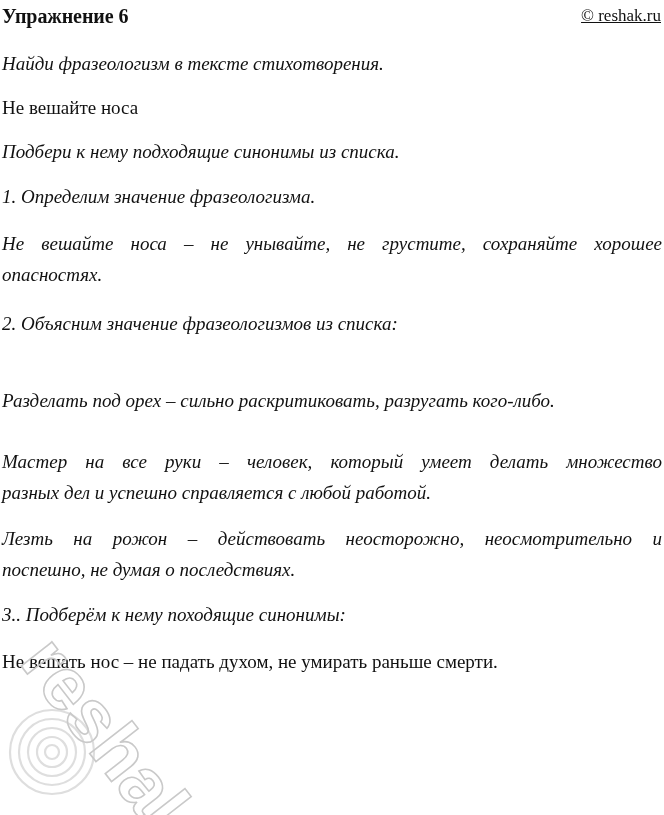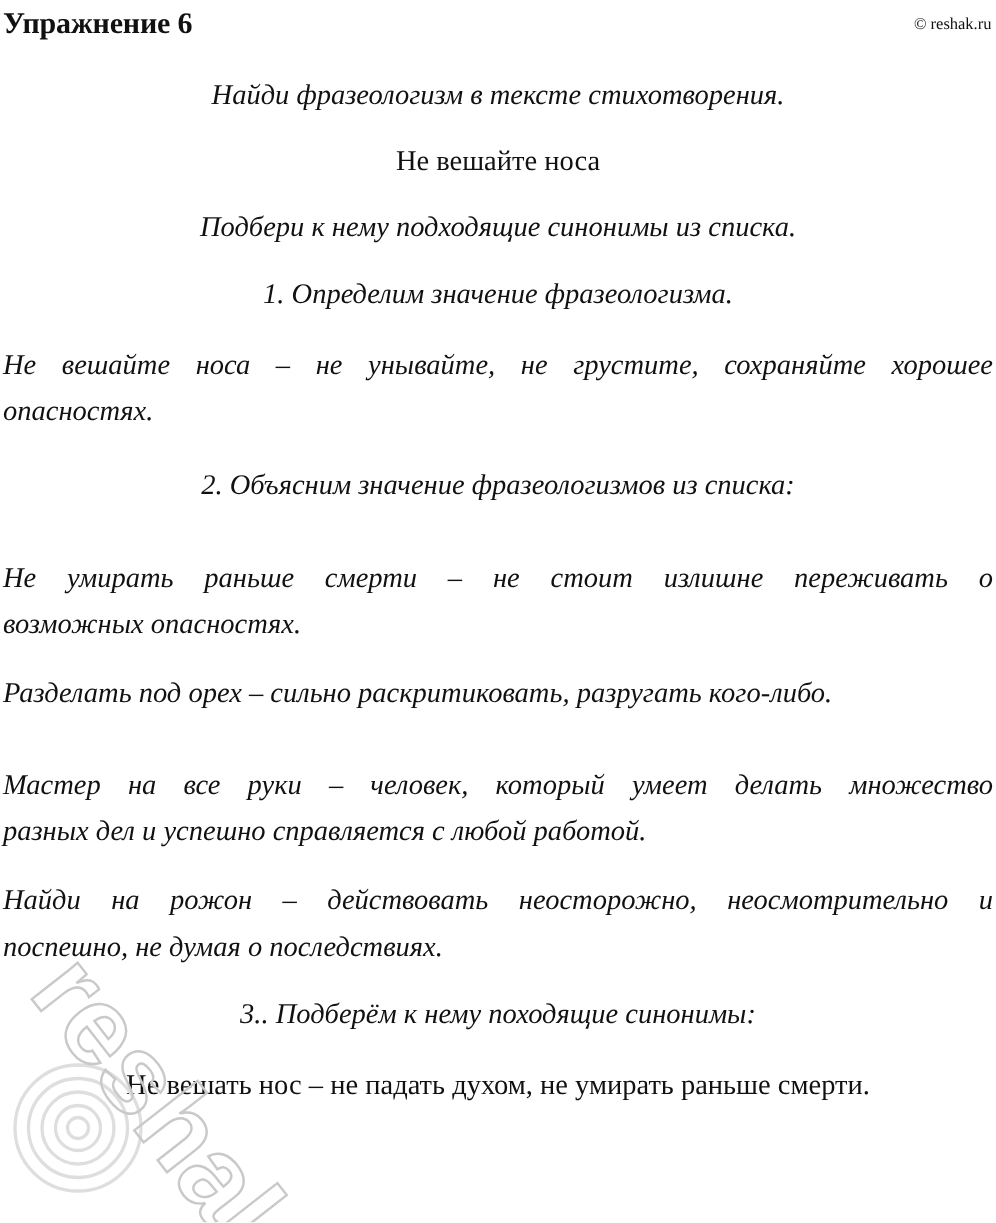--- a/index.html
+++ b/index.html
@@ -37,41 +37,42 @@
     justify-content: space-between;
   }
   .exercise-title {
     font-size: 20px;
     font-weight: bold;
     line-height: 24px;
     letter-spacing: -0.1px;
     white-space: nowrap;
   }
   .copyright {
-    font-size: 11px;
+    font-size: 17px;
     line-height: 22px;
     white-space: nowrap;
     padding-top: 1px;
     padding-right: 1px;
+    text-decoration: underline;
   }
 
   
   .para {
     font-size: 19px;
     line-height: 31px;
     text-align: justify;
     text-justify: inter-word;
     margin: 0;
     padding: 0;
   }
   .para.italic {
     font-style: italic;
   }
   .para.nojust {
-    text-align: center;
+    text-align: left;
   }
   
   .jline {
     display: block;
     text-align: justify;
     text-align-last: justify;
     white-space: nowrap;
     font-style: italic;
   }
   .jline.last {
@@ -145,45 +146,41 @@
 
   <div class="gap-18"></div>
 
   <p class="para italic nojust">2. Объясним значение фразеологизмов из списка:</p>
 
   <div class="gap-16"></div>
 
 
   <div class="gap-15"></div>
 
-  <div class="para">
-    <span class="jline">Не умирать раньше смерти – не стоит излишне переживать о</span>
-    <span class="jline last">возможных опасностях.</span>
-  </div>
 
   <div class="gap-15"></div>
 
   <div class="para">
     <span class="jline last">Разделать под орех – сильно раскритиковать, разругать кого-либо.</span>
   </div>
 
   <div class="gap-15"></div>
 
 
   <div class="gap-15"></div>
 
   <div class="para">
     <span class="jline">Мастер на все руки – человек, который умеет делать множество</span>
     <span class="jline last">разных дел и успешно справляется с любой работой.</span>
   </div>
 
   <div class="gap-15"></div>
 
   <div class="para">
-    <span class="jline">Найди на рожон – действовать неосторожно, неосмотрительно и</span>
+    <span class="jline">Лезть на рожон – действовать неосторожно, неосмотрительно и</span>
     <span class="jline last">поспешно, не думая о последствиях.</span>
   </div>
 
   <div class="gap-14"></div>
 
   <p class="para italic nojust">3.. Подберём к нему походящие синонимы:</p>
 
   <div class="gap-16"></div>
 
   <p class="para nojust">Не вешать нос – не падать духом, не умирать раньше смерти.</p>

